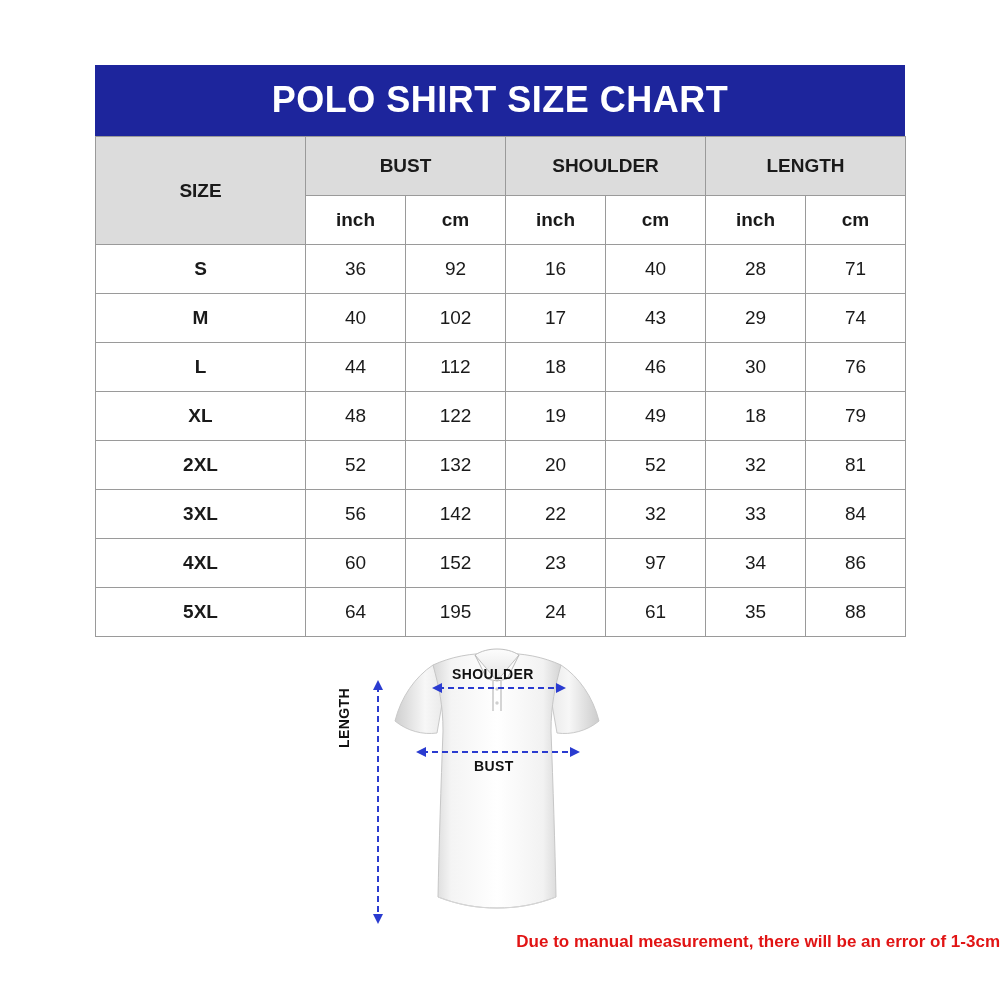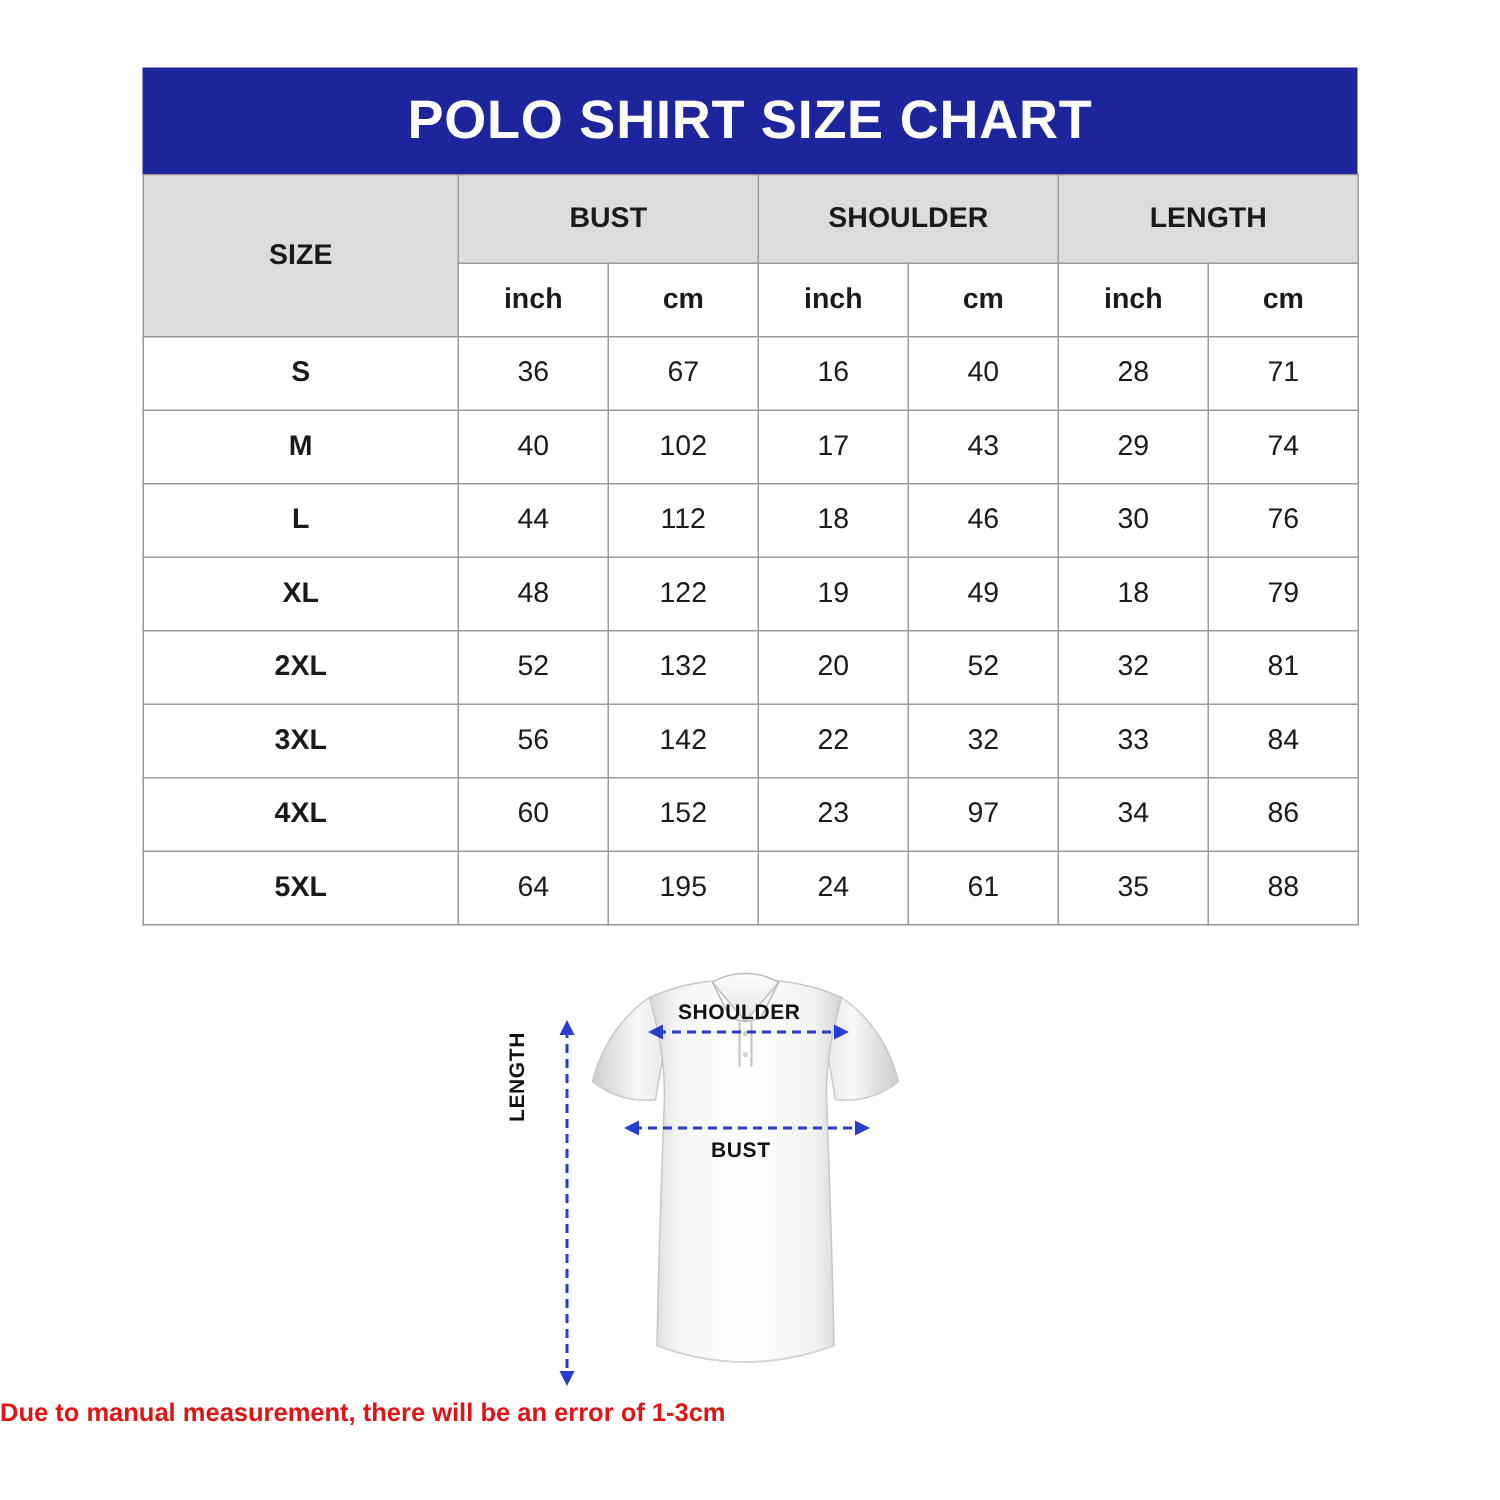--- a/index.html
+++ b/index.html
@@ -32,20 +32,21 @@
 
   .chart-title {
     background: #1d259c;
     color: #ffffff;
     text-align: center;
     font-size: 36px;
     font-weight: bold;
     letter-spacing: 0.5px;
     padding: 17px 0 18px 0;
     line-height: 1;
+    margin-top: 20px;
   }
 
   table.size-table {
     border-collapse: collapse;
     width: 810px;
     table-layout: fixed;
   }
   table.size-table td, table.size-table th {
     border: 1px solid #9a9a9a;
     text-align: center;
@@ -116,21 +117,21 @@
     letter-spacing: 0.4px;
     transform: rotate(-90deg);
     transform-origin: left top;
   }
 
   .note {
     position: absolute;
     left: 0;
     top: 932px;
     width: 1000px;
-    text-align: left;
+    text-align: right;
     color: #e11414;
     font-size: 17px;
     font-weight: bold;
   }
 </style>
 </head>
 <body>
 
 <div class="page">
 
@@ -160,21 +161,21 @@
           <td>inch</td>
           <td>cm</td>
           <td>inch</td>
           <td>cm</td>
         </tr>
       </thead>
       <tbody>
         <tr>
           <td class="size-cell">S</td>
           <td>36</td>
-          <td>67</td>
+          <td>92</td>
           <td>16</td>
           <td>40</td>
           <td>28</td>
           <td>71</td>
         </tr>
         <tr>
           <td class="size-cell">M</td>
           <td>40</td>
           <td>102</td>
           <td>17</td>

